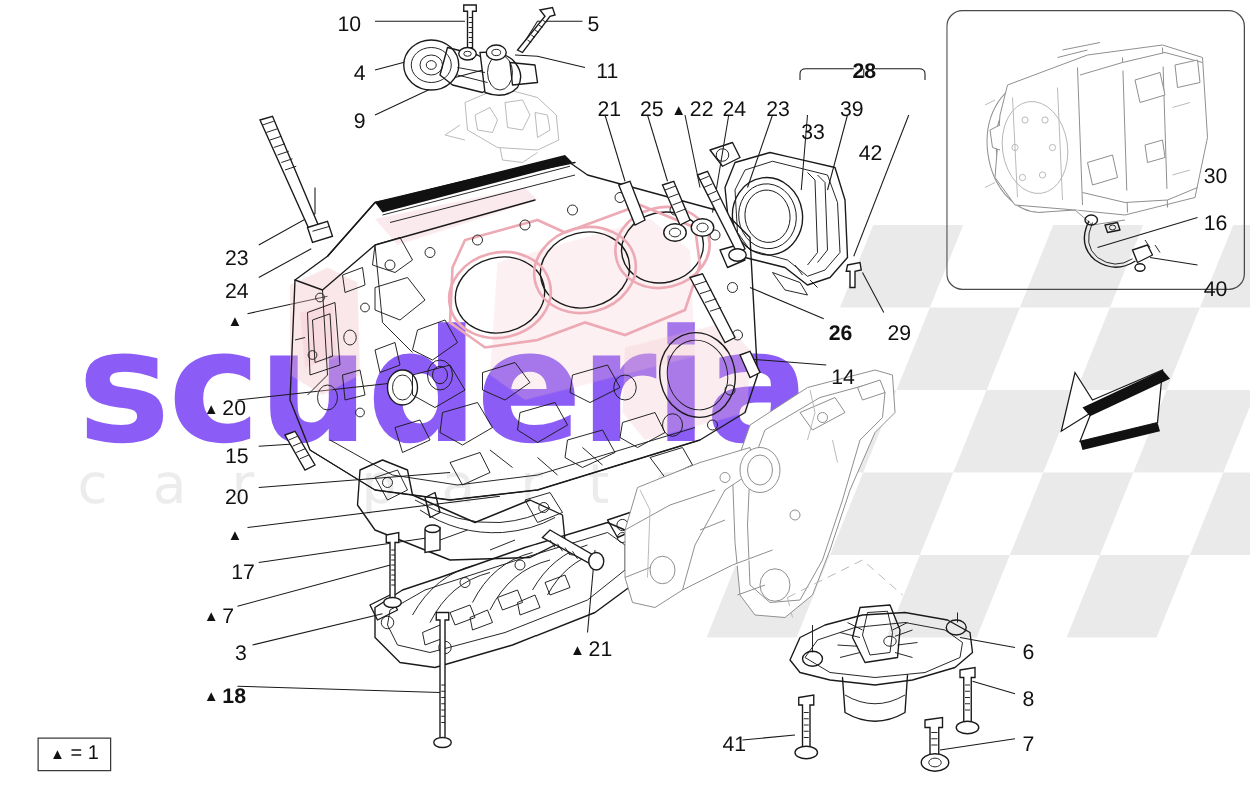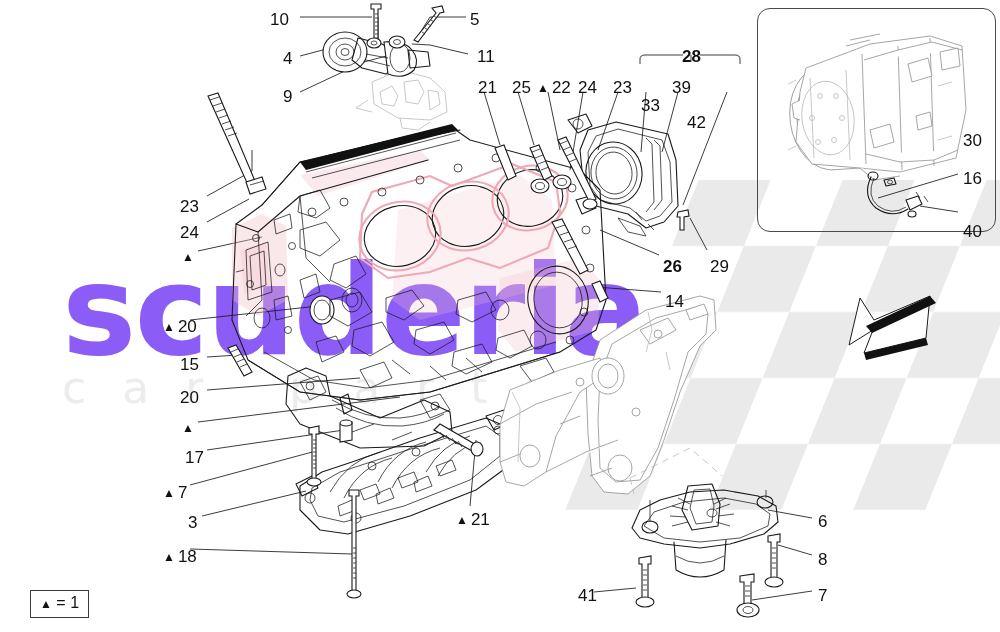--- a/index.html
+++ b/index.html
@@ -565,21 +565,21 @@
       <div class="lbl" style="left: 663px; top: 258px; font-weight: bold;">26</div>
       <div class="lbl" style="left: 710px; top: 258px;">29</div>
       <div class="lbl" style="left: 665px; top: 293px;">14</div>
       <div class="lbl tri" style="left: 163px; top: 318px;">20</div>
       <div class="lbl" style="left: 180px; top: 356px;">15</div>
       <div class="lbl" style="left: 180px; top: 389px;">20</div>
       <div class="lbl tri trionly" style="left: 182px; top: 421px;"></div>
       <div class="lbl" style="left: 185px; top: 449px;">17</div>
       <div class="lbl tri" style="left: 163px; top: 484px;">7</div>
       <div class="lbl" style="left: 188px; top: 514px;">3</div>
-      <div class="lbl tri" style="left: 163px; top: 548px;">18</div>
+      <div class="lbl tri" style="left: 163px; top: 548px; font-weight: bold;">18</div>
       <div class="lbl tri" style="left: 456px; top: 511px;">21</div>
       <div class="lbl" style="left: 818px; top: 513px;">6</div>
       <div class="lbl" style="left: 818px; top: 551px;">8</div>
       <div class="lbl" style="left: 818px; top: 587px;">7</div>
       <div class="lbl" style="left: 566px; top: 587px; margin-left: 12px;">41</div>
     </div>
 
   <div id="legend">
     <span class="t">▲</span>
     <span>=</span>

